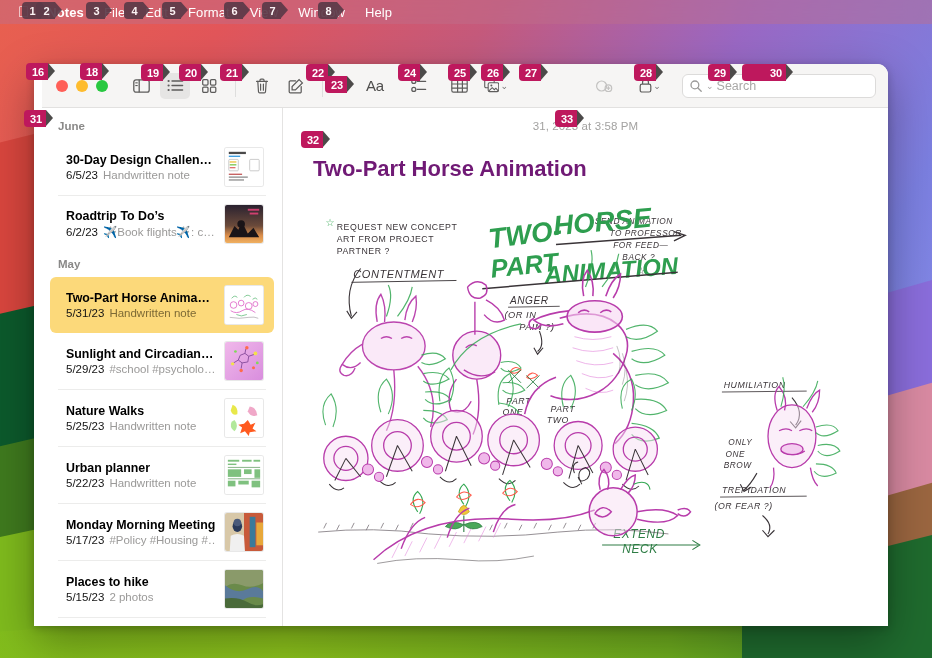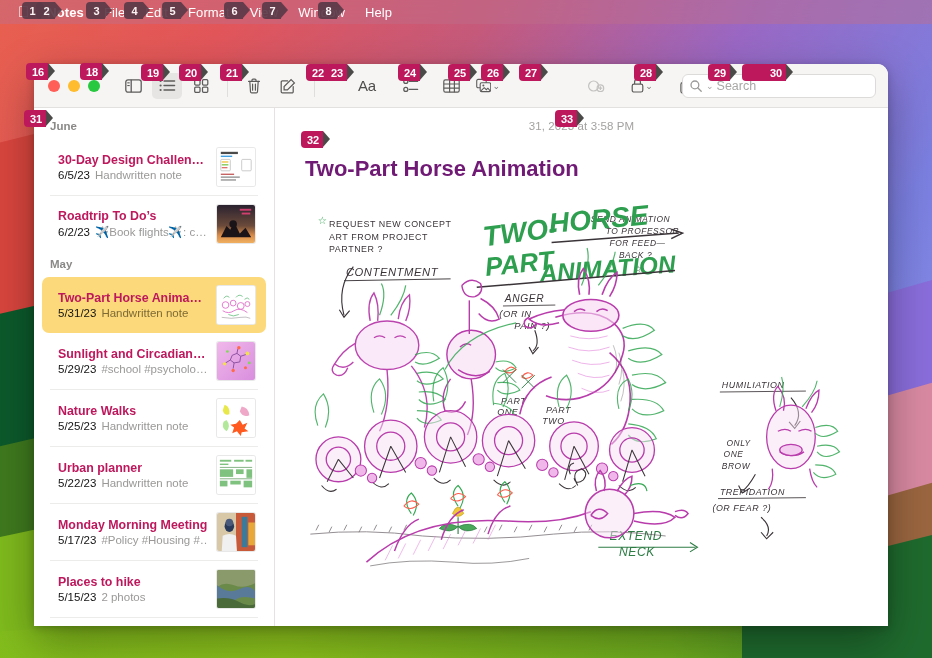--- a/index.html
+++ b/index.html
@@ -77,20 +77,21 @@
 
   
   .window {
     position: absolute; left: 34px; top: 64px;
     width: 854px; height: 562px;
     background: #ffffff;
     border-radius: 11px 11px 0 0;
     box-shadow: 0 16px 46px rgba(0,0,0,0.34), 0 2px 8px rgba(0,0,0,0.2);
     overflow: hidden;
     z-index: 20;
+    padding-left: 8px;
   }
 
   
   .toolbar {
     height: 44px; width: 100%;
     background: #f6f5f4;
     display: flex; align-items: center;
     border-bottom: 1px solid #e2e1e0;
     position: relative;
   }
@@ -137,24 +138,24 @@
   .section-head {
     font-size: 11.5px; color: #8a8988; font-weight: 600;
     padding: 6px 0 7px 16px;
   }
   .note-row {
     display: flex; align-items: center;
     padding: 8px 10px 8px 16px;
     margin: 0 8px; border-radius: 7px;
     gap: 8px; position: relative;
   }
-  .note-row.sel { background: #fcd97a; }
+  .note-row.sel { background: #fcd97a; border-radius: 6px; }
   .note-row .nr-text { flex: 1; min-width: 0; }
   .nr-title {
-    font-size: 12.4px; font-weight: 700; color: #be185d;
+    font-size: 12.4px; font-weight: 700; color: #000000;
     white-space: nowrap; overflow: hidden; text-overflow: ellipsis;
     margin-bottom: 2px;
   }
   .nr-meta { font-size: 11.5px; color: #121212; white-space: nowrap; overflow: hidden; }
   .nr-meta .sub { color: #9a9998; margin-left: 5px; }
   .nr-thumb {
     width: 40px; height: 40px; border-radius: 3px;
     flex-shrink: 0; overflow: hidden;
     border: 1px solid rgba(0,0,0,0.09);
     background: #fff;
@@ -861,21 +862,21 @@
 <div class="badge menu" style="left:224px;top:2px;">6</div>
 <div class="badge menu" style="left:262px;top:2px;">7</div>
 <div class="badge menu" style="left:318px;top:2px;">8</div>
 
 <div class="badge" style="left:26px; top:63px;">16</div>
 <div class="badge" style="left:80px; top:63px;">18</div>
 <div class="badge" style="left:141px;top:64px;">19</div>
 <div class="badge" style="left:179px;top:64px;">20</div>
 <div class="badge" style="left:220px;top:64px;">21</div>
 <div class="badge" style="left:270px;top:64px;margin-left:36px;">22</div>
-<div class="badge" style="left:325px;top:64px;">23</div>
+<div class="badge" style="left:325px;top:76px;">23</div>
 <div class="badge" style="left:398px;top:64px;">24</div>
 <div class="badge" style="left:448px;top:64px;">25</div>
 <div class="badge" style="left:481px;top:64px;">26</div>
 <div class="badge" style="left:519px;top:49px;margin-top:15px;">27</div>
 <div class="badge" style="left:634px;top:64px;">28</div>
 <div class="badge" style="left:708px;top:64px;">29</div>
 <div class="badge" style="left:742px;top:64px;padding-left:28px;">30</div>
 
 <div class="badge" style="left:24px; top:110px;">31</div>
 <div class="badge" style="left:301px;top:131px;">32</div>

